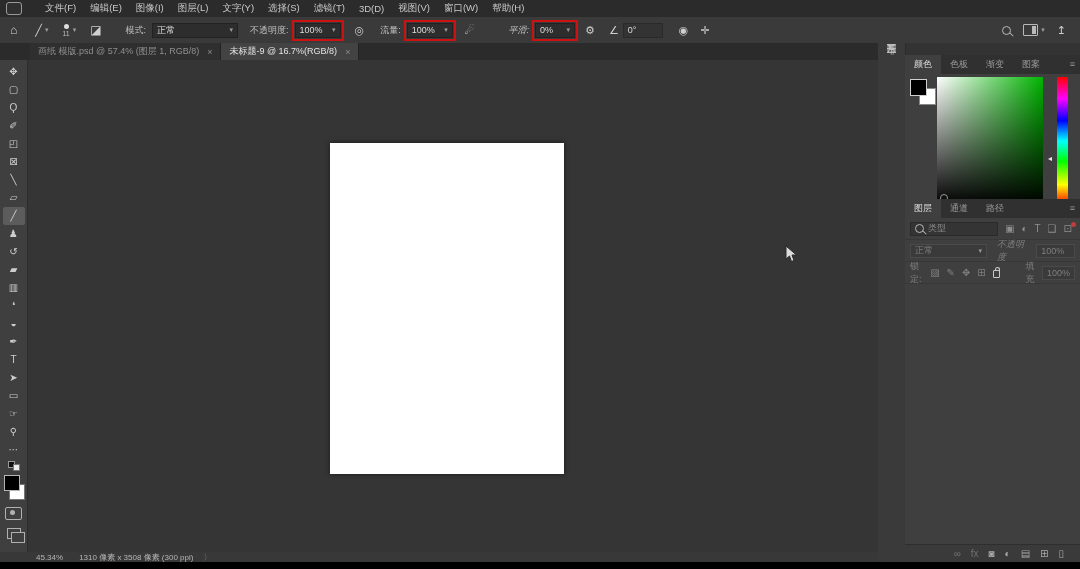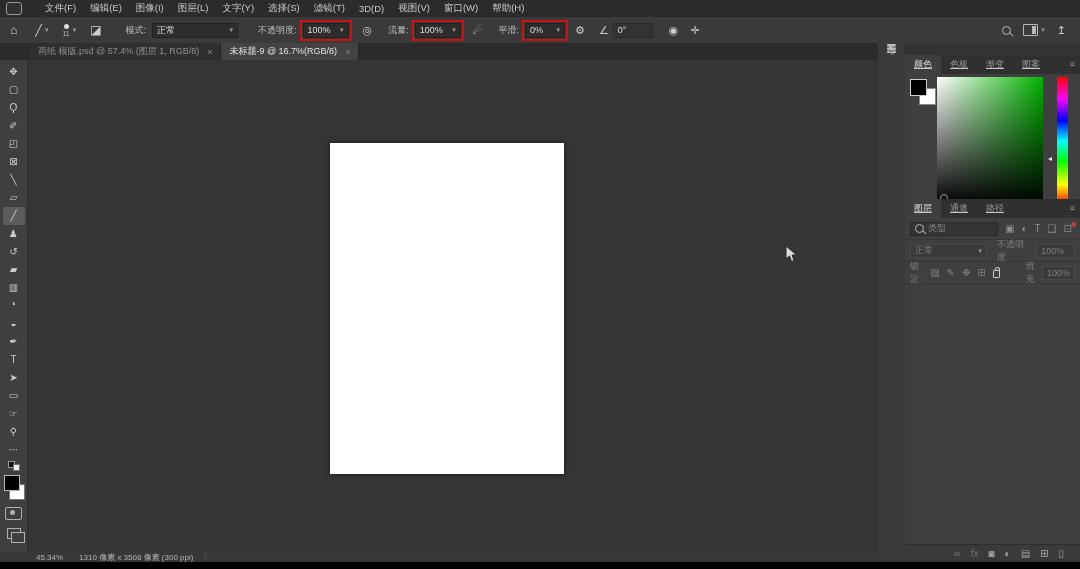--- a/index.html
+++ b/index.html
@@ -59,21 +59,21 @@
   
   #pasteboard{left:28px;top:60px;width:850px;height:492px;background:#353535;}
   #canvas{position:absolute;left:302px;top:83px;width:234px;height:331px;background:#fff;box-shadow:0 0 5px rgba(0,0,0,.55);}
   #cursor{position:absolute;left:757px;top:185px;}
 
   
   #rightcol{left:878px;top:43px;width:202px;height:519px;background:#333;}
   #dockstrip{position:absolute;left:0;top:0;width:27px;height:100%;background:#3a3a3a;border-right:1px solid #2c2c2c;}
   .dock-ic{position:absolute;left:0;width:27px;text-align:center;color:#bdbdbd;font-size:12px;line-height:1;}
 
-  .ptabs{position:absolute;left:27px;right:0;height:19px;background:#303030;display:flex;align-items:stretch;text-decoration:underline;}
+  .ptabs{position:absolute;left:27px;right:0;height:19px;background:#303030;display:flex;align-items:stretch;}
   .ptab{padding:0 9px;font-size:9px;color:#9a9a9a;display:flex;align-items:center;white-space:nowrap;}
   .ptab.active{background:#3f3f3f;color:#dedede;}
   .pmenu{position:absolute;right:5px;top:4px;color:#9a9a9a;font-size:9px;}
 
   #colorbody{position:absolute;left:27px;top:31px;width:175px;height:141px;background:#3f3f3f;}
   .cswatch{position:absolute;left:5px;top:5px;width:26px;height:26px;}
   .cswatch .fg{position:absolute;left:0;top:0;width:15px;height:15px;background:var(--fg-color,#000);border:1px solid #cfcfcf;z-index:2;}
   .cswatch .bg{position:absolute;right:0;bottom:0;width:15px;height:15px;background:var(--bg-color,#fff);border:1px solid #888;}
   #satsquare{position:absolute;left:32px;top:3px;width:106px;height:128px;
     background:linear-gradient(to bottom, rgba(0,0,0,0), #000 100%),
@@ -144,35 +144,35 @@
   </span>
   <span class="dd">▾</span>
   <span class="ob-ic" style="margin-left:14px;font-size:12px;">◪</span>
 
   <span style="margin-left:24px;">模式:</span>
   <span class="field" style="margin-left:6px;width:86px;">
     <span>正常</span>
     <span class="dd">▾</span>
   </span>
 
-  <span style="margin-left:20px;">不透明度:</span>
+  <span style="margin-left:12px;">不透明度:</span>
   <span class="field annot" style="margin-left:6px;width:46px;">
     <span>100%</span>
     <span class="dd">▾</span>
   </span>
   <span class="ob-ic" style="margin-left:14px;">◎</span>
 
   <span style="margin-left:16px;">流量:</span>
   <span class="field annot" style="margin-left:6px;width:46px;">
     <span>100%</span>
     <span class="dd">▾</span>
   </span>
   <span class="ob-ic" style="margin-left:12px;">☄</span>
 
-  <span style="margin-left:16px;">平滑:</span>
+  <span style="margin-left:34px;font-style:italic;">平滑:</span>
   <span class="field annot" style="margin-left:6px;width:40px;">
     <span>0%</span>
     <span class="dd">▾</span>
   </span>
   <span class="ob-ic" style="margin-left:10px;">⚙</span>
 
   <span class="ob-ic" style="margin-left:14px;">∠</span>
   <span class="field subtle" style="margin-left:4px;width:40px;">
     <span>0°</span>
   </span>
@@ -370,21 +370,21 @@
       <span>
         
       <span class="fic">▣</span><span class="fic">◐</span><span class="fic">T</span><span class="fic">❑</span><span class="fic">⊡</span></span>
       <span class="reddot"></span>
     </div>
     <div class="lrow">
       <span class="pfield" style="width:80px;">
         <span>正常</span>
         <span class="dd">▾</span>
       </span>
-      <span class="dimlbl" style="margin-left:10px;">不透明度</span>
+      <span class="dimlbl" style="margin-left:10px;font-style:italic;">不透明度</span>
       <span class="pfield" style="width:40px;margin-left:5px;">
         <span>100%</span>
       </span>
     </div>
     <div class="lrow">
       <span class="dimlbl">锁定:</span>
       <span class="lockics">
 
       <span class="fic">▨</span>
           <span class="fic">✎</span>

